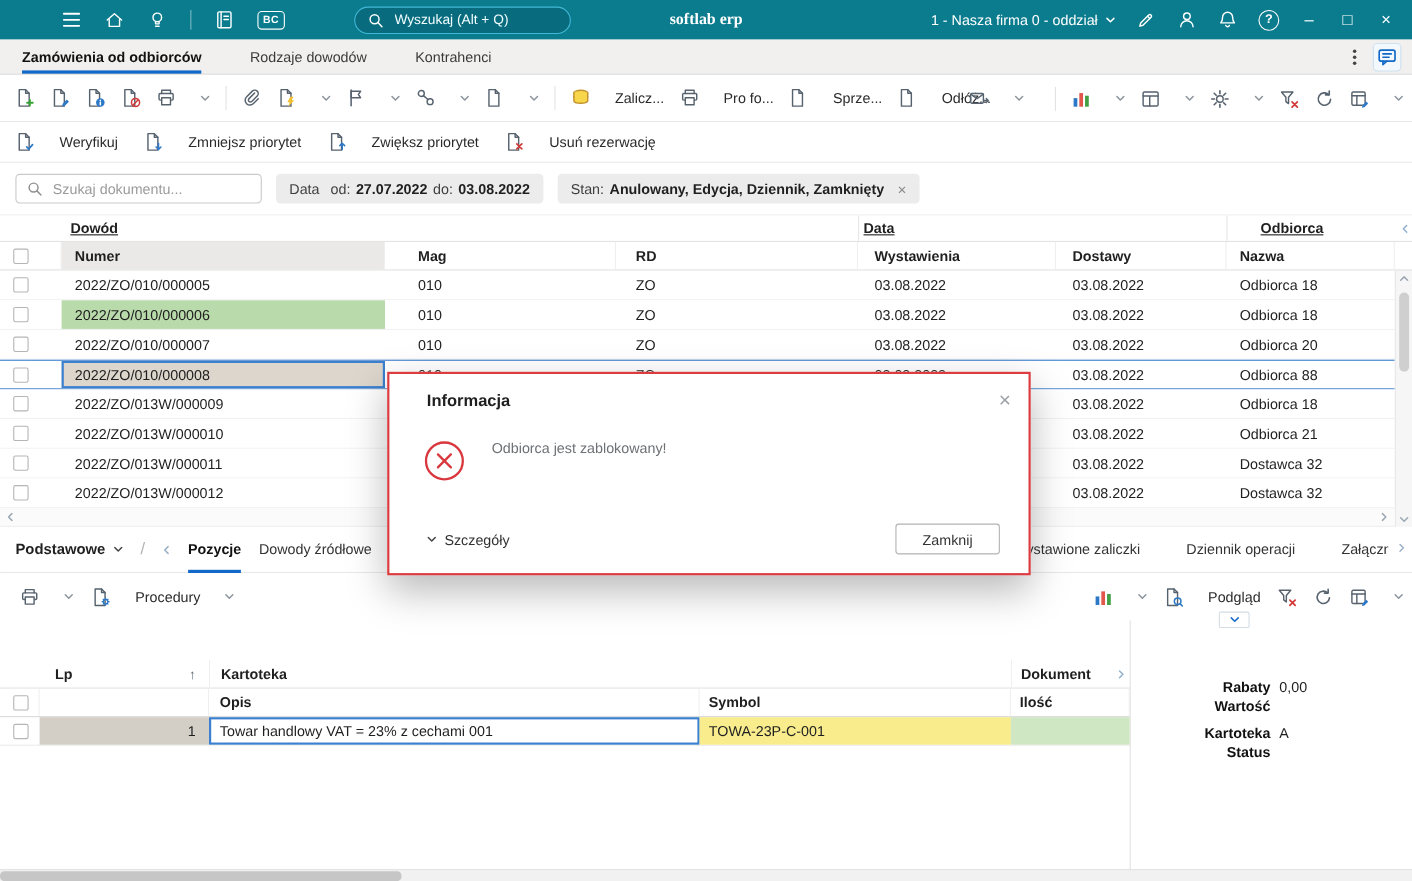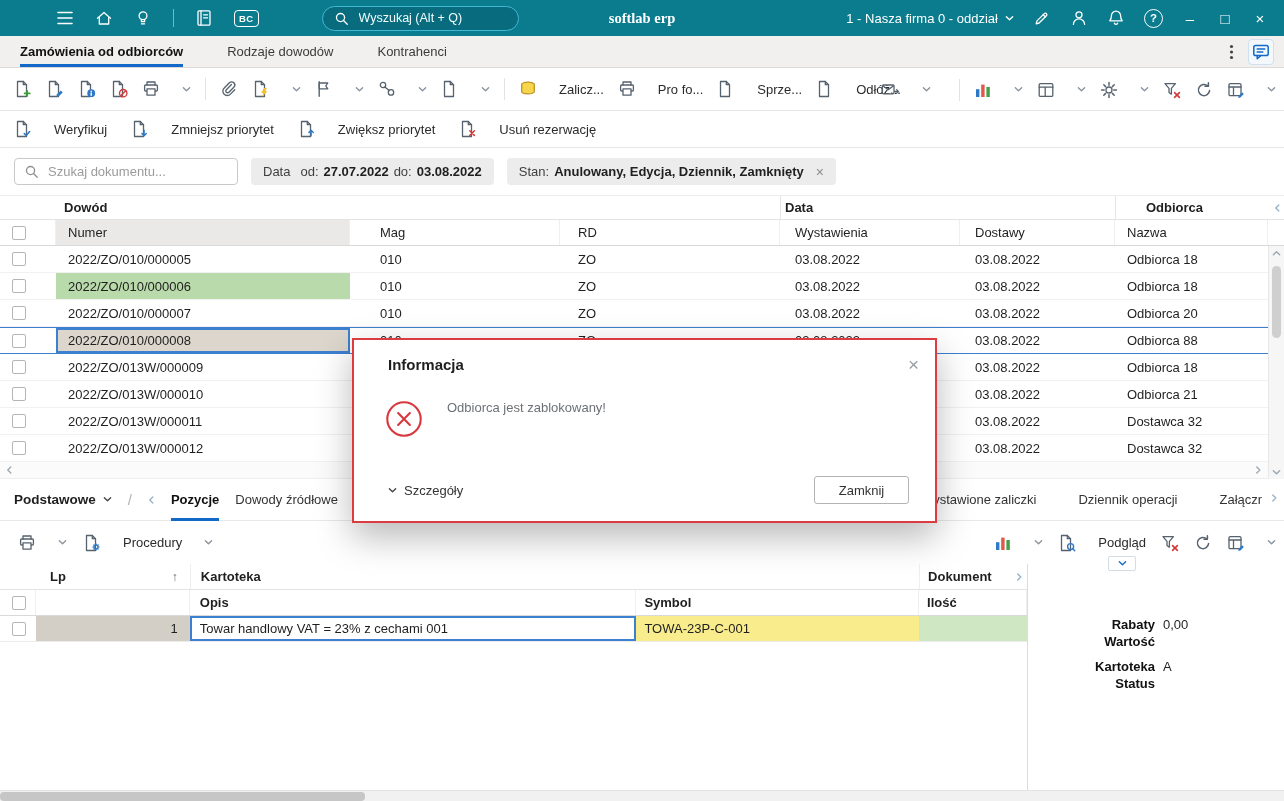--- a/index.html
+++ b/index.html
@@ -64,29 +64,29 @@
   .doc-search input{border:none;outline:none;font:inherit;color:#444;width:172px;}
   .doc-search input::placeholder{color:#9b9b9b;opacity:1;}
   .chip{display:flex;align-items:center;gap:5px;height:27px;background:#ececec;border-radius:4px;
         padding:0 12px;color:#3f3f3f;cursor:pointer;white-space:nowrap;}
   .chip .strong{font-weight:700;color:#1f1f1f;}
   .chip-x{color:#8c8c8c;margin-left:7px;font-size:14px;cursor:pointer;}
 
   
   .ugrid{position:absolute;left:0;top:196px;width:1284px;height:266px;background:#fff;}
   .ug-group{display:flex;height:24px;border-bottom:1px solid #e3e3e3;align-items:flex-end;
-            font-weight:700;position:relative;box-sizing:border-box;}
+            font-weight:700;position:relative;box-sizing:border-box;text-decoration:underline;}
   .ug-group>div{height:100%;display:flex;align-items:center;box-sizing:border-box;}
   .g0{width:56px;}
   .g-dowod{width:724px;padding-left:8px;}
   .g-data{width:335px;padding-left:4px;border-left:1px solid #e6e6e6;}
   .g-odb{width:153px;padding-left:30px;border-left:1px solid #e6e6e6;}
   .ug-collapse{position:absolute;right:3px;top:7px;color:#8fb0cc;}
   .ug-cols{display:flex;height:26px;border-bottom:1px solid #d9d9d9;align-items:center;
-           font-weight:400;box-sizing:border-box;}
+           font-weight:700;box-sizing:border-box;}
   .ug-cols>div{height:100%;display:flex;align-items:center;box-sizing:border-box;border-right:1px solid #efefef;}
   .ug-row{display:flex;height:27px;border-bottom:1px solid #f1f1f1;align-items:center;width:1268px;
           box-sizing:border-box;background:#fff;}
   .ug-row>div{height:100%;display:flex;align-items:center;box-sizing:border-box;}
   .ug-row.sel{border-top:1px solid #3c80d0;border-bottom:1px solid #3c80d0;}
   .u0{width:56px;}.u1{width:294px;padding-left:12px;}.u2{width:210px;padding-left:30px;}
   .u3{width:220px;padding-left:18px;}.u4{width:180px;padding-left:15px;}
   .u5{width:155px;padding-left:15px;}.u6{width:153px;padding-left:12px;}
   .hd-sorted{background:#eae9e7;}
   .cell-green{background:#b9daaa;}
@@ -126,21 +126,21 @@
                 display:flex;align-items:center;gap:16px;padding-left:14px;box-sizing:border-box;}
   .ltb-right{position:absolute;right:12px;top:0;height:43px;display:flex;align-items:center;gap:15px;}
   .panel-expander{position:absolute;left:1108px;top:556px;width:26px;height:13px;background:#fff;
                   border:1px solid #d3dde5;border-radius:2px;display:flex;align-items:center;
                   justify-content:center;color:#1269c7;z-index:5;cursor:pointer;}
 
   
   .lgrid{position:absolute;left:0;top:564px;width:1028px;height:226px;background:#fff;
          border-right:1px solid #dcdcdc;box-sizing:border-box;}
   .lg-group{display:flex;height:26px;border-bottom:1px solid #e3e3e3;align-items:center;
-            font-weight:700;position:relative;box-sizing:border-box;}
+            font-weight:700;position:relative;box-sizing:border-box;margin-top:36px;}
   .lg-group>div{height:100%;display:flex;align-items:center;box-sizing:border-box;}
   .lg-cols{display:flex;height:26px;border-bottom:1px solid #d9d9d9;align-items:center;
            font-weight:700;box-sizing:border-box;}
   .lg-cols>div{height:100%;display:flex;align-items:center;box-sizing:border-box;border-right:1px solid #efefef;}
   .lg-row{display:flex;height:26px;border-bottom:1px solid #ececec;align-items:center;box-sizing:border-box;}
   .lg-row>div{height:100%;display:flex;align-items:center;box-sizing:border-box;}
   .l0{width:36px;}
   .l-lp{width:154px;display:flex;align-items:center;justify-content:space-between;padding:0 12px 0 14px;}
   .l-kart{width:730px;padding-left:10px;border-left:1px solid #efefef;}
   .l-dok{width:108px;padding-left:8px;border-left:1px solid #efefef;}

